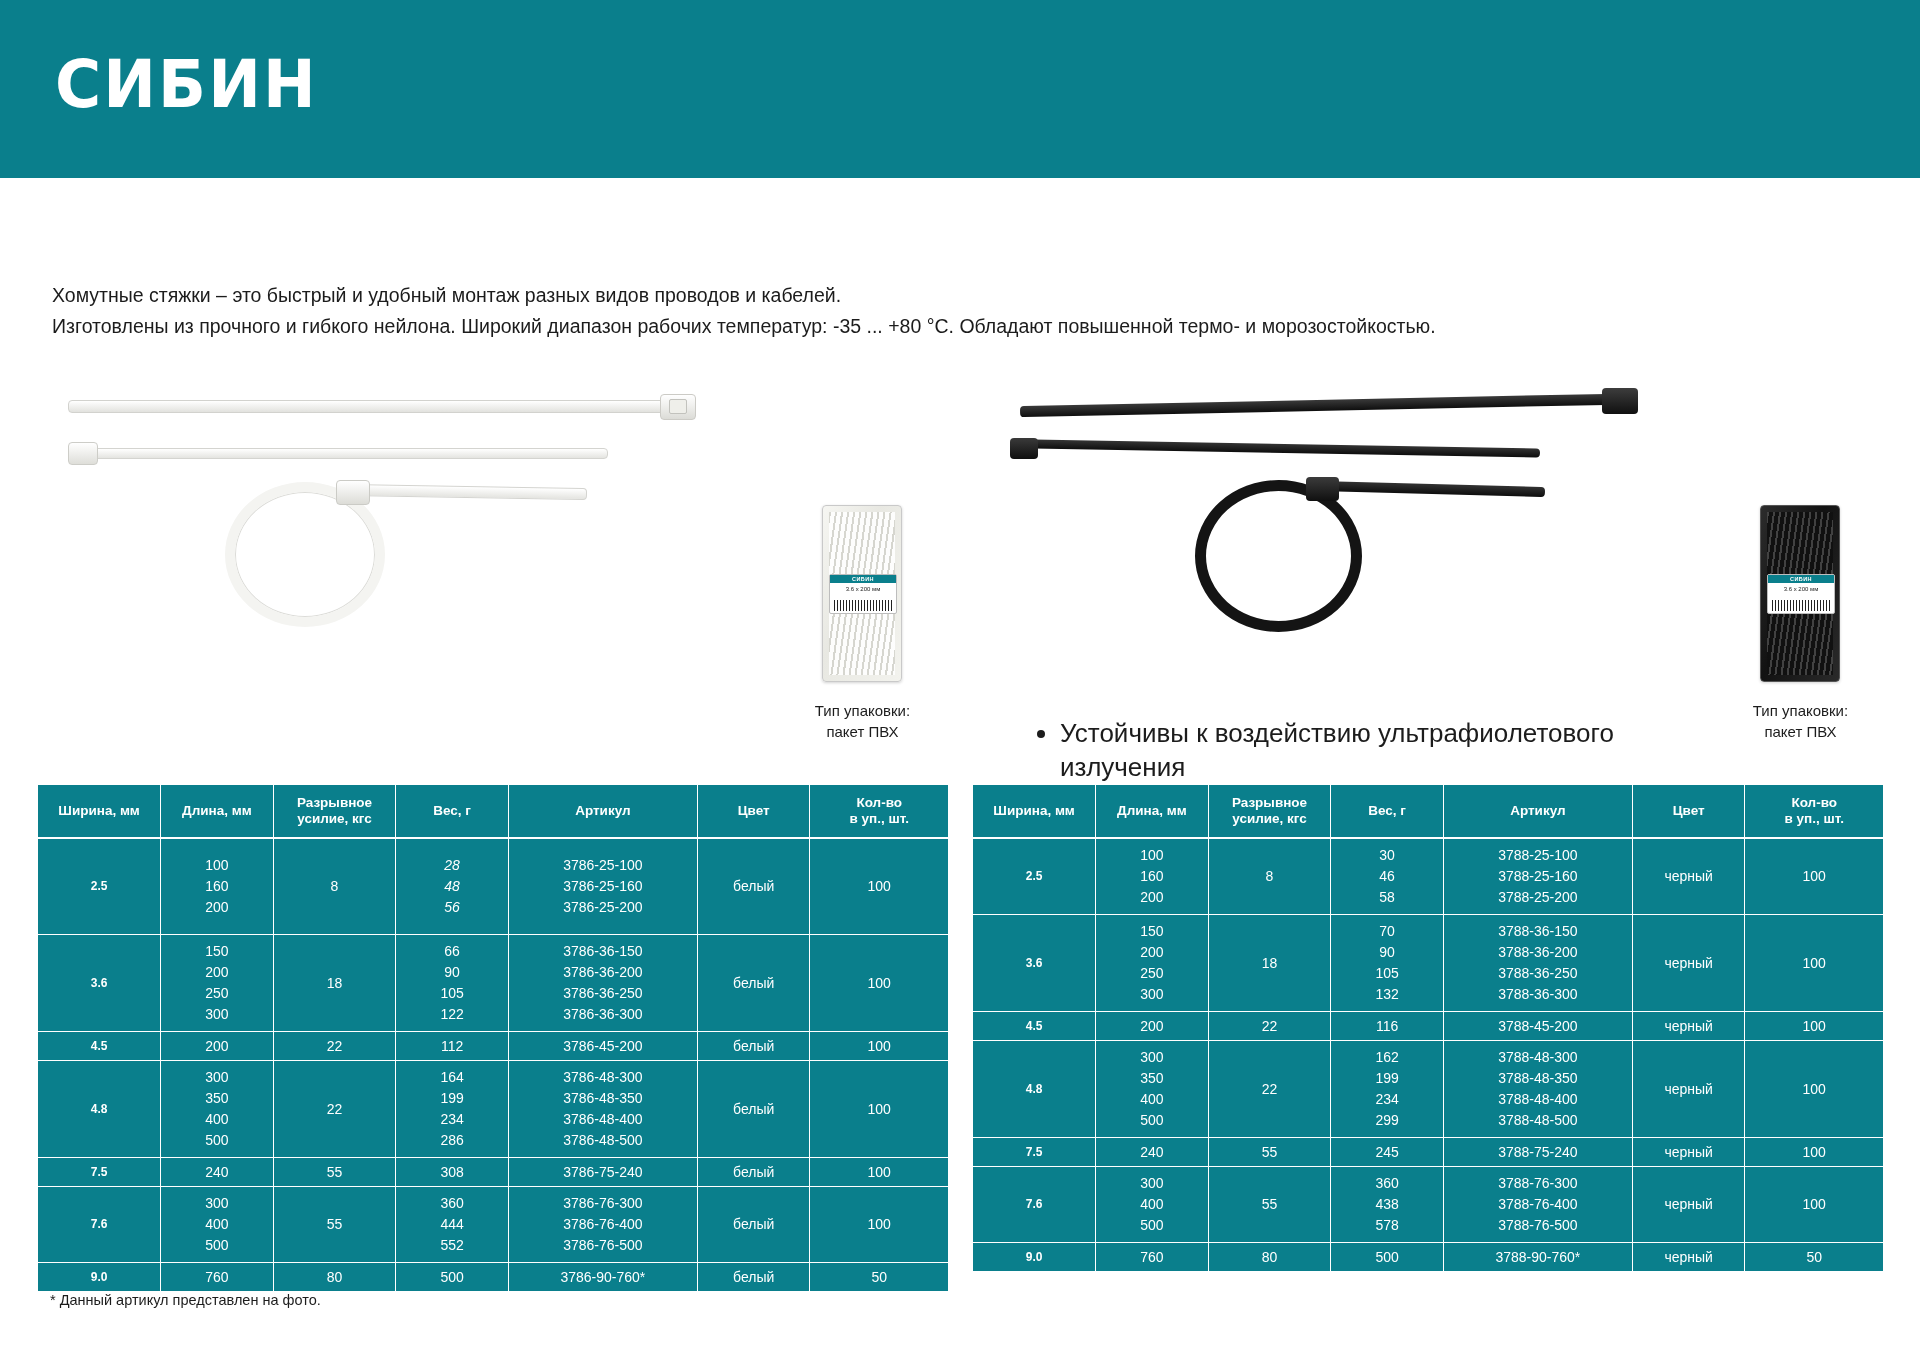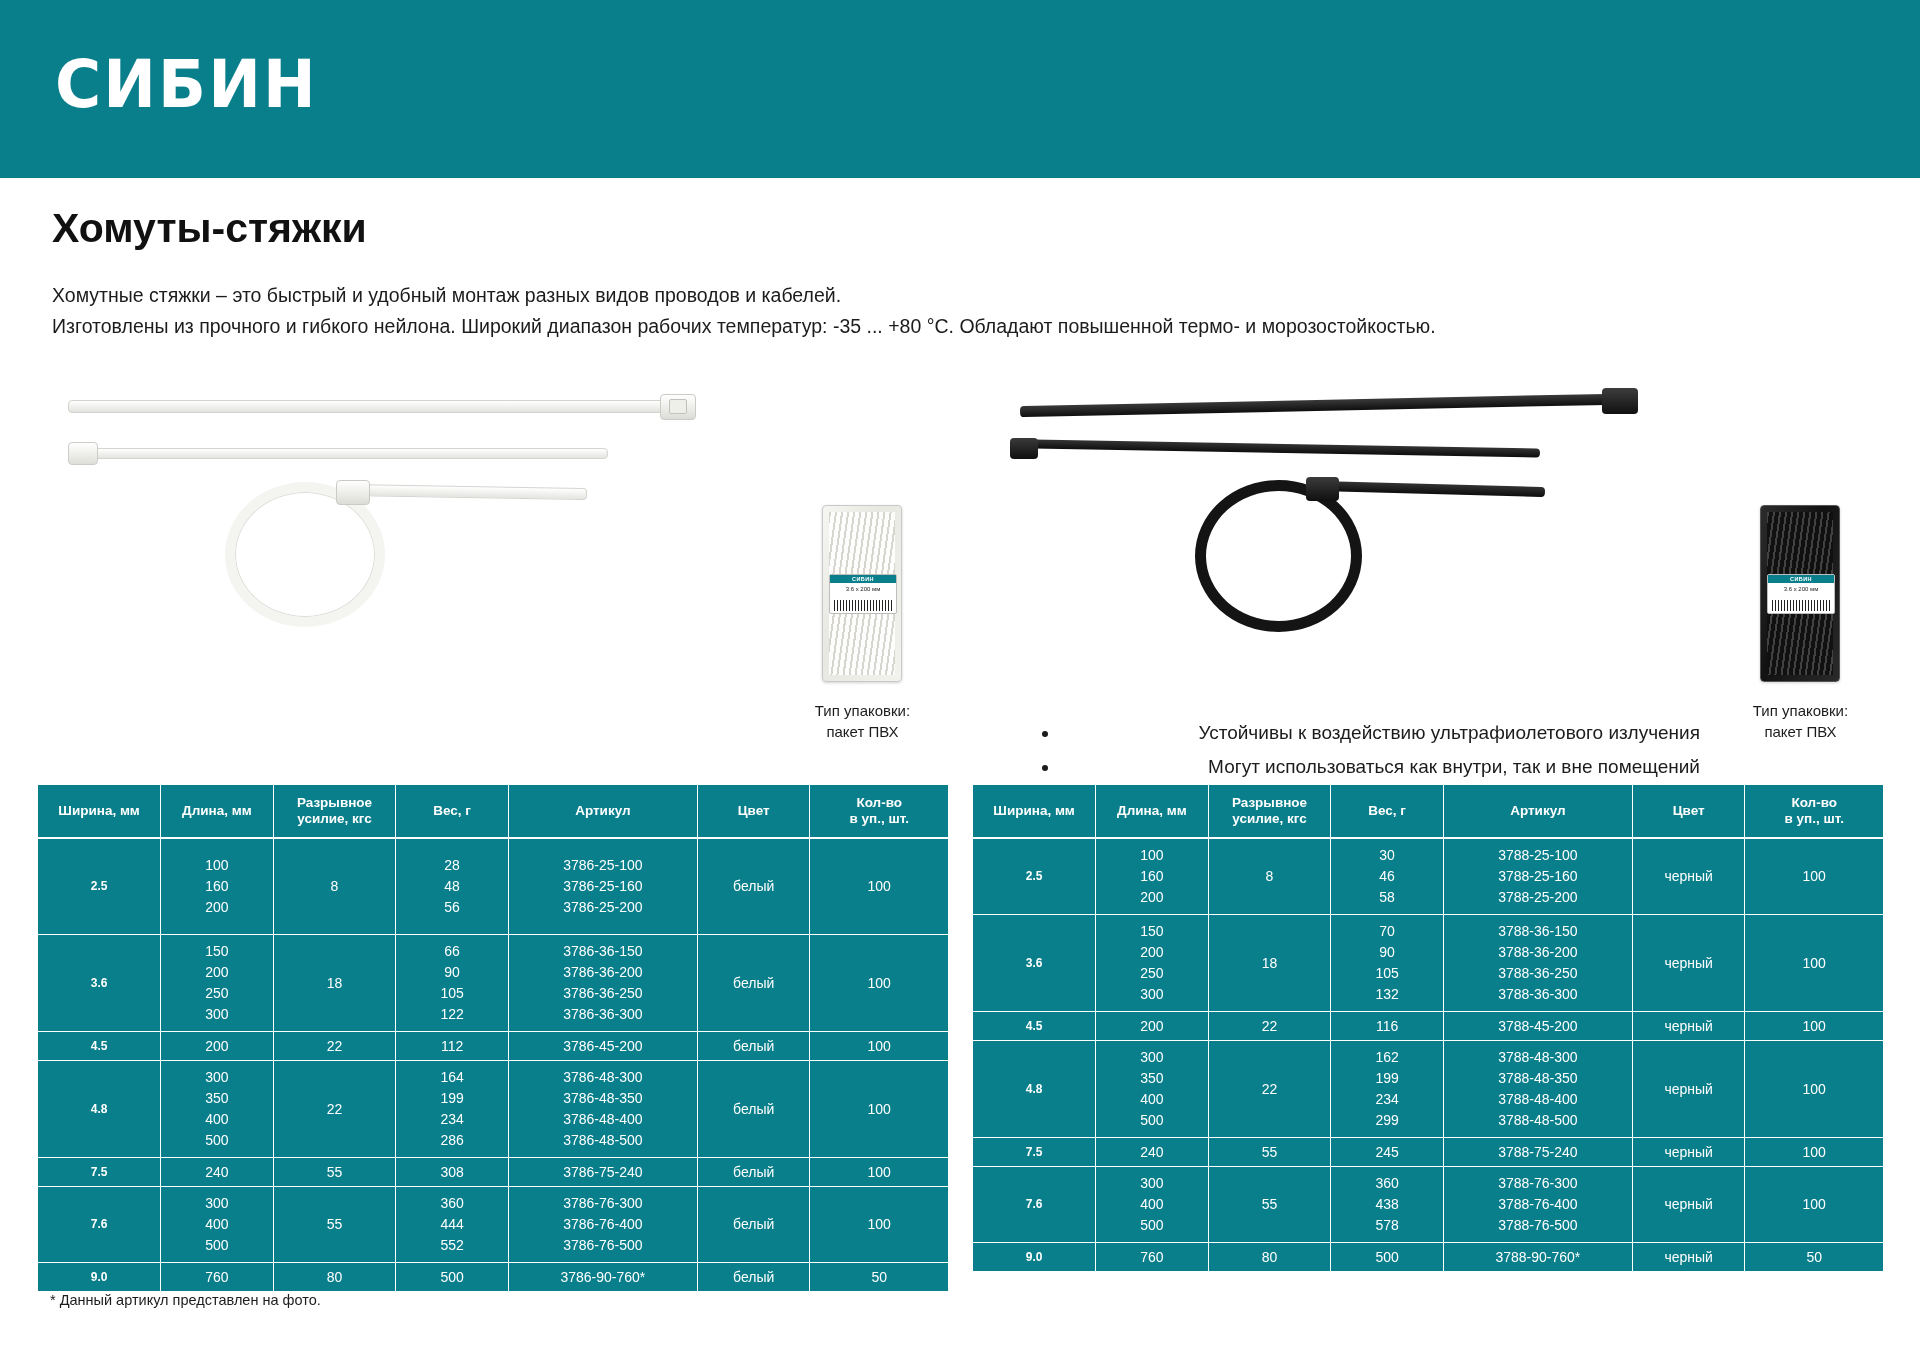--- a/index.html
+++ b/index.html
@@ -68,21 +68,21 @@
   .pack .label .bars{
     position:absolute;left:4px;bottom:2px;width:58px;height:11px;
     background:repeating-linear-gradient(90deg,#222 0 1px,#fff 1px 3px);
   }
   .pack-caption{
     position:absolute;text-align:center;font-size:15px;line-height:21px;color:#1c1c1c;
   }
 
   
   .bullets{position:absolute;left:1020px;top:700px;width:640px;}
-  .bullets li{font-size:19px;line-height:34px;color:#1c1c1c;text-align:right;}
+  .bullets li{font-size:26px;line-height:34px;color:#1c1c1c;}
 
   
   .tables{
     position:absolute;left:38px;top:785px;width:1845px;
   }
   table{
     border-collapse:collapse;width:910px;table-layout:fixed;
     background:#0a7f8c;color:#ffffff;font-size:14px;
   }
   .tbl-wrap{position:absolute;top:0;}
@@ -109,21 +109,20 @@
 </style>
 </head>
 <body>
 
 <div class="page">
 
   <div class="header">
     <div class="logo">СИБИН</div>
   </div>
 
-  <div class="title">Хомуты-стяжки</div>
   <div class="lead">
     <div>Хомутные стяжки – это быстрый и удобный монтаж разных видов проводов и кабелей.</div>
     <div>Изготовлены из прочного и гибкого нейлона. Широкий диапазон рабочих температур: -35 ... +80 °С. Обладают повышенной термо- и морозостойкостью.</div>
   </div>
 
   <div class="art" id="white-art">
 
     <div style="position:absolute;left:8px;top:0px;width:600px;height:11px;background:linear-gradient(180deg,#ffffff,#e2e2de);border:1px solid #d2d2ce;border-radius:4px;"></div>
     <div style="position:absolute;left:600px;top:-6px;width:34px;height:24px;background:linear-gradient(180deg,#ffffff,#dcdcd7);border:1px solid #cccbc6;border-radius:4px;"></div>
     <div style="position:absolute;left:609px;top:-1px;width:16px;height:13px;border:1px solid #c2c2bd;border-radius:2px;background:#efefea;"></div>
@@ -204,21 +203,21 @@
           </thead>
           <tbody>
             <tr class="group">
               <td class="w" style="padding:6px 4px;line-height:21px;">2.5</td>
               <td style="padding:6px 4px;line-height:21px;">
                 <div>100</div>
                 <div>160</div>
                 <div>200</div>
               </td>
               <td style="padding:6px 4px;line-height:21px;">8</td>
-              <td style="padding:16px 4px;line-height:21px;">
+              <td style="padding:16px 4px;line-height:21px;font-style:italic;">
                 <div>28</div>
                 <div>48</div>
                 <div>56</div>
               </td>
               <td style="padding:6px 4px;line-height:21px;">
                 <div>3786-25-100</div>
                 <div>3786-25-160</div>
                 <div>3786-25-200</div>
               </td>
               <td style="padding:6px 4px;line-height:21px;">белый</td>

